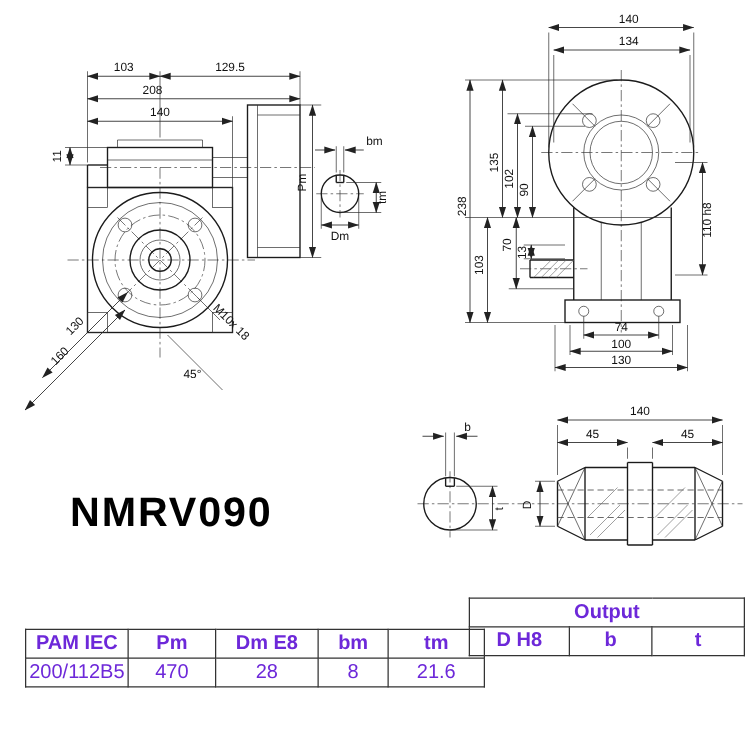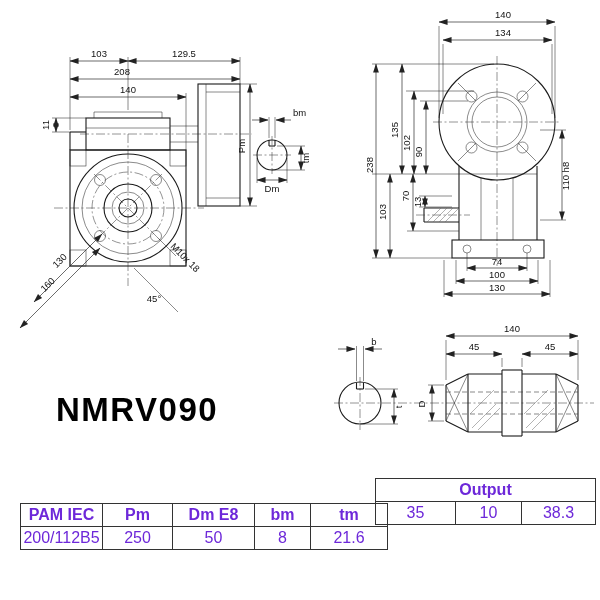--- a/index.html
+++ b/index.html
@@ -296,40 +296,40 @@
     <tbody>
         <tr>
       <th>PAM IEC</th>
       <th>Pm</th>
       <th>Dm E8</th>
       <th>bm</th>
       <th>tm</th>
     </tr>
     <tr>
       <td>200/112B5</td>
-      <td>250</td>
-      <td>50</td>
+      <td>470</td>
+      <td>28</td>
       <td>8</td>
       <td>21.6</td>
     </tr>
   </tbody>
     </table>
 </div>
 
 <div class="out-tbl">
   <table>
     <colgroup>
       <col style="width:80px">
         <col style="width:66px">
         <col style="width:74px">
     </colgroup>
     <tbody>
         <tr>
       <th colspan="3">Output</th>
     </tr>
     <tr>
-      <td>35</td>
-      <td>10</td>
-      <td>38.3</td>
+      <th>D H8</th>
+      <th>b</th>
+      <th>t</th>
     </tr>
   </tbody>
     </table>
 </div>
 
 </body></html>

